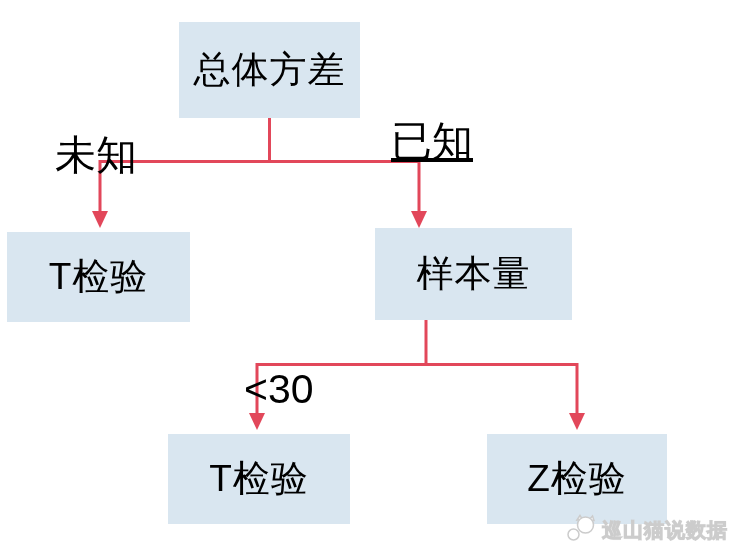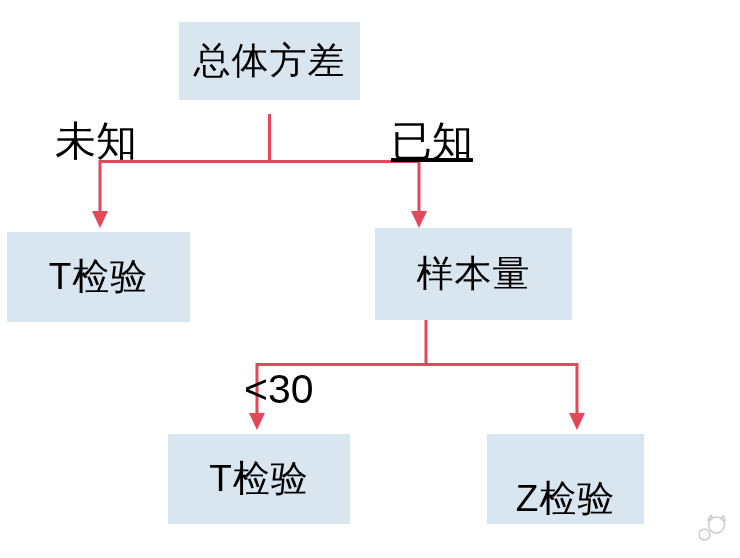--- a/index.html
+++ b/index.html
@@ -25,33 +25,33 @@
     position: absolute;
     background: #d9e6f0;
     display: flex;
     align-items: center;
     justify-content: center;
     color: #000000;
     font-size: 37px;
     letter-spacing: 1px;
     white-space: nowrap;
   }
-  .node-root        { left: 179px; top: 22px;  width: 181px; height: 78px; }
+  .node-root        { left: 179px; top: 22px;  width: 181px; height: 96px; }
   .node-ttest-left  { left: 7px;   top: 232px; width: 183px; height: 90px; }
   .node-sample      { left: 328px; top: 228px; width: 197px; height: 92px; margin-left: 47px; }
   .node-ttest-bot   { left: 168px; top: 434px; width: 182px; height: 90px; }
-  .node-ztest       { left: 487px; top: 434px; width: 157px; height: 90px; align-items: flex-end; }
+  .node-ztest       { left: 487px; top: 434px; width: 180px; height: 90px; }
 
   .edge-label {
     position: absolute;
     color: #000000;
     font-size: 41px;
     white-space: nowrap;
   }
-  .label-unknown { left: 55px;  top: 114px; }
+  .label-unknown { left: 55px;  top: 128px; }
   .label-known   { left: 391px; top: 114px; text-decoration: underline; }
   .label-lt30    { left: 244px; top: 322px; margin-top: 44px; }
   .label-gt30    { left: 551px; top: 322px; }
 
   .watermark {
     position: absolute;
     right: 12px;
     bottom: 12px;
     display: flex;
     align-items: center;
@@ -118,15 +118,16 @@
     <span>
       <svg width="30" height="28" viewBox="0 0 30 28" xmlns="http://www.w3.org/2000/svg">
         <g stroke="#cccccc" stroke-width="1.5" fill="#ffffff">
           <path d="M10 6 L13 1.5 L15.5 5.5 Z"></path>
           <path d="M22 6 L25.5 2 L27 6.5 Z"></path>
           <circle cx="18.5" cy="11" r="8"></circle>
           <circle cx="6.5" cy="20.5" r="5.5"></circle>
         </g>
       </svg>
     </span>
+    <span class="watermark-text">巡山猫说数据</span>
   </div>
 
 </div>
 
 </body></html>

